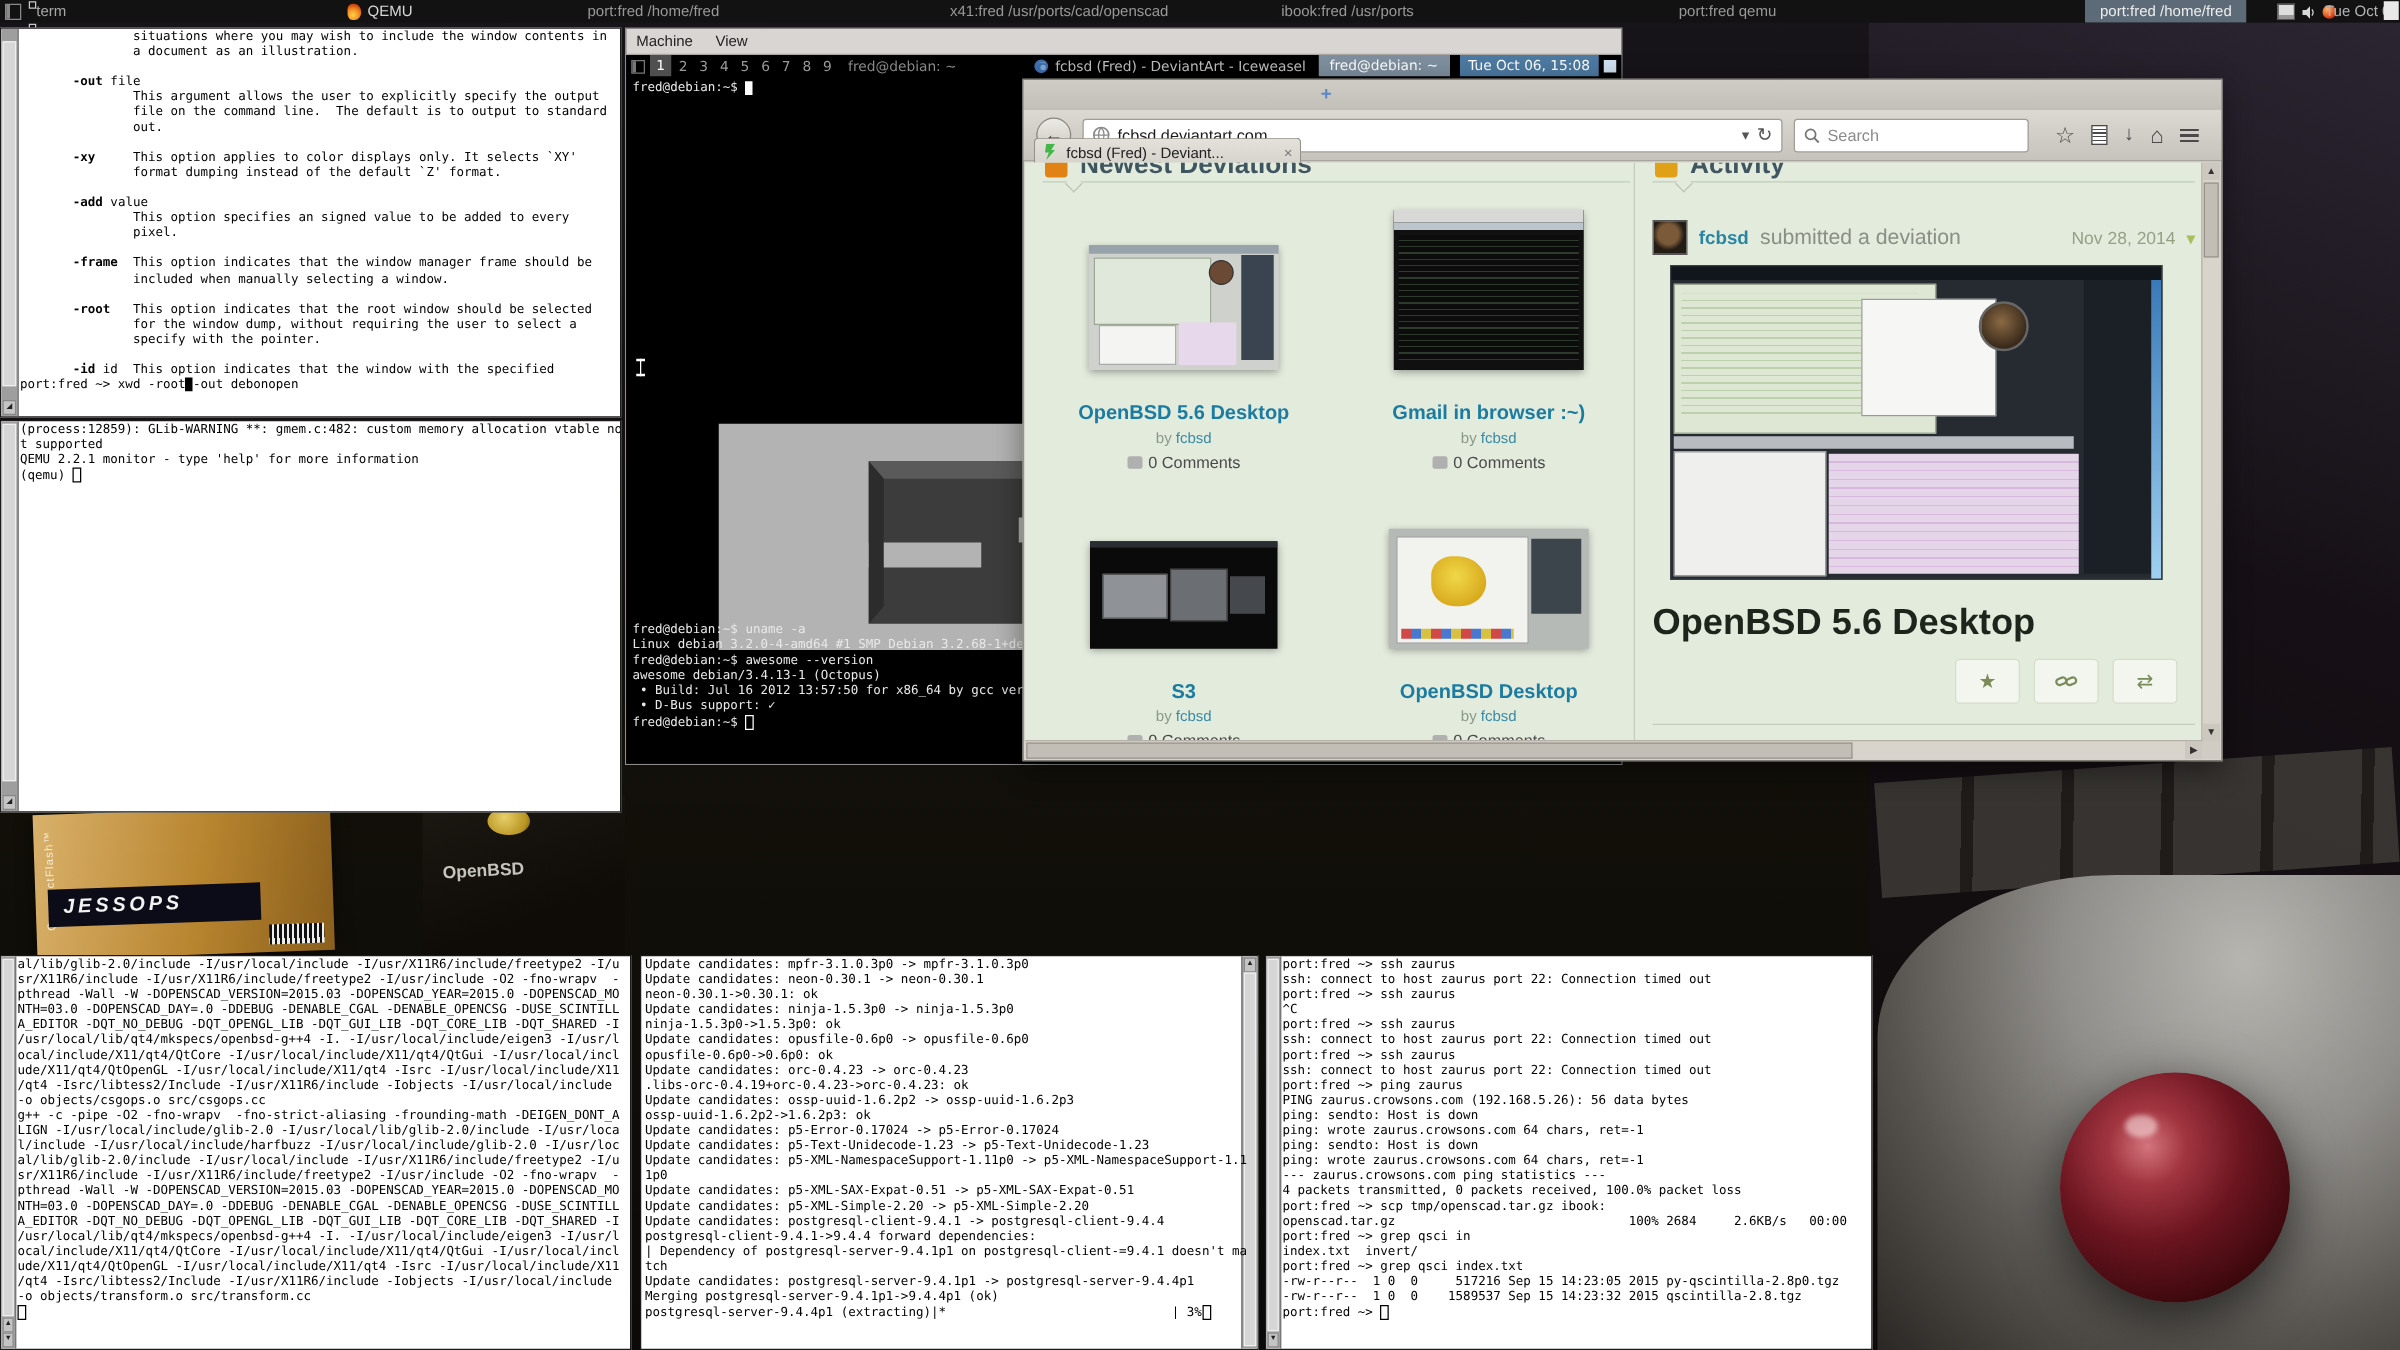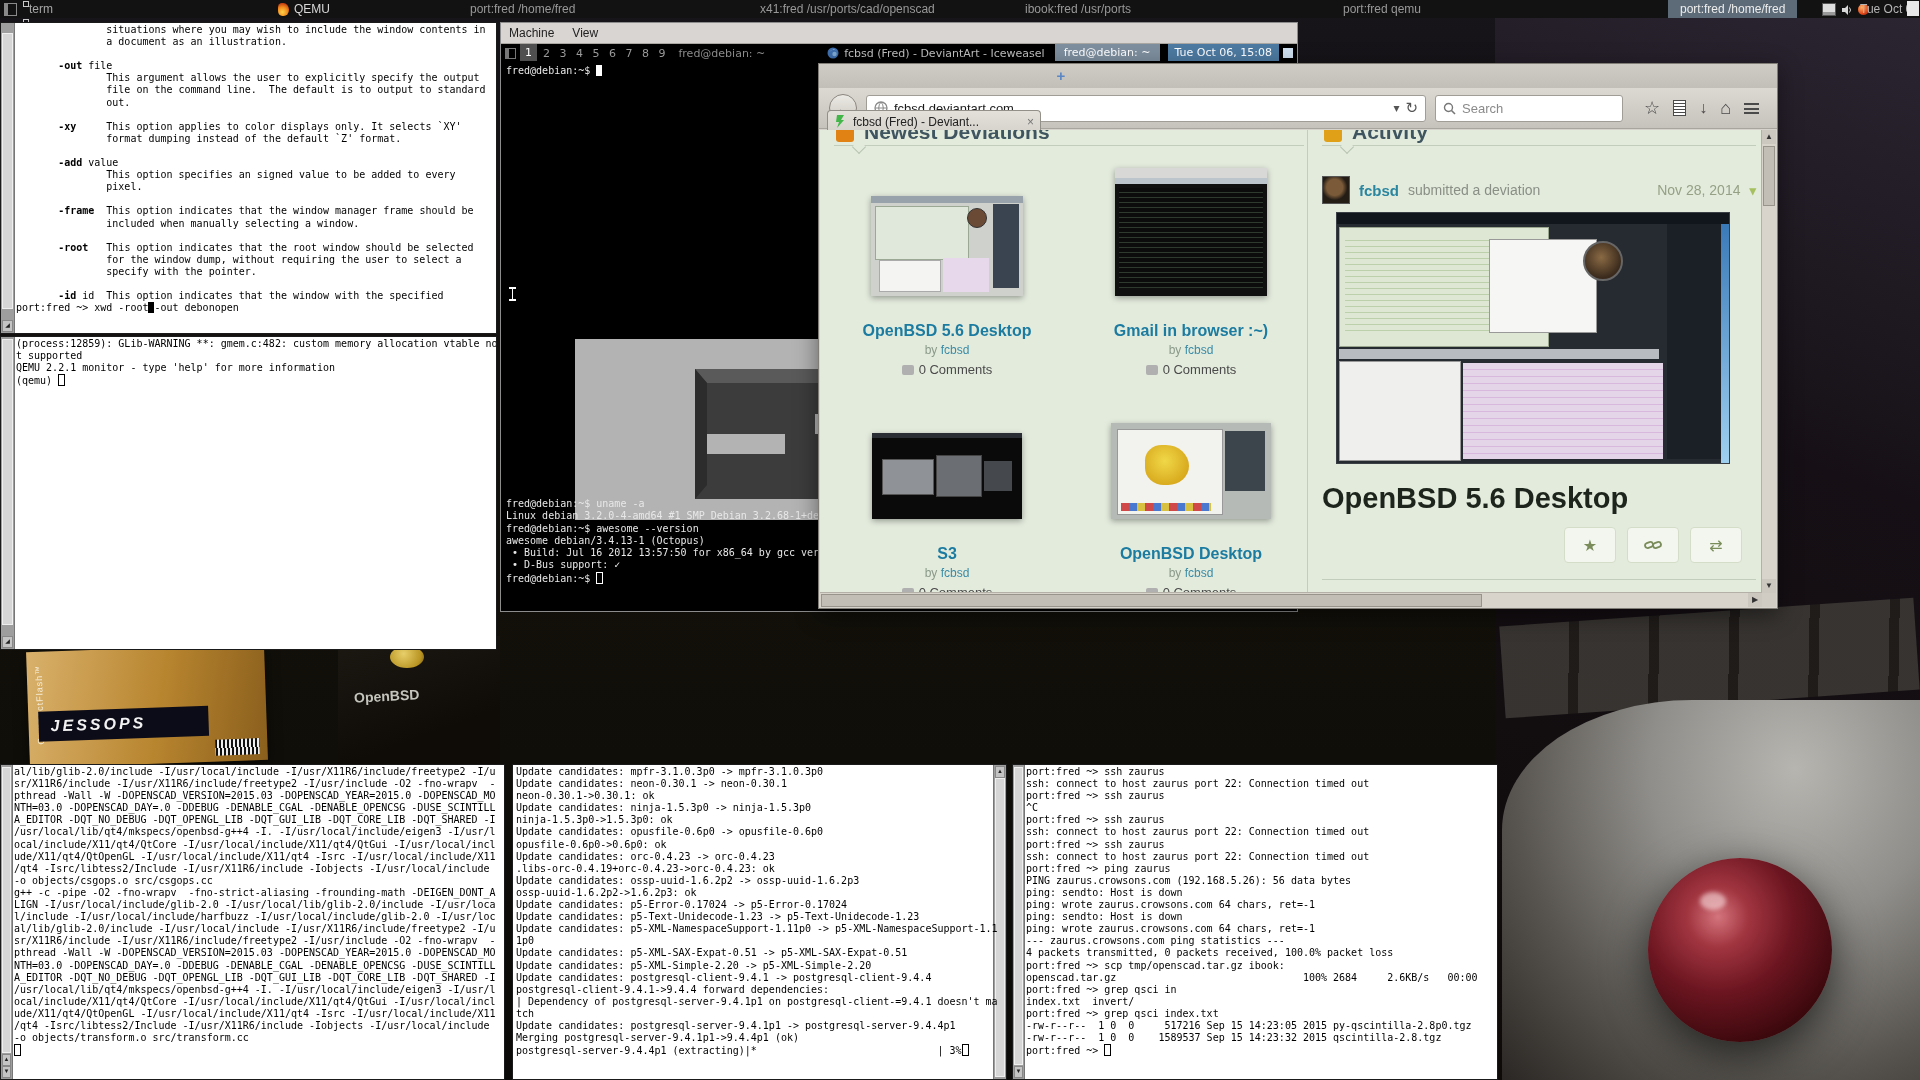--- a/index.html
+++ b/index.html
@@ -136,21 +136,21 @@
   .thumb{position:relative;box-shadow:0 2px 6px rgba(0,0,0,.35);overflow:hidden;}
   .cardtitle{margin-top:26px;font-size:16px;font-weight:bold;color:#1b7ba0;}
   .byline{font-size:12px;color:#8a9a8a;margin-top:3px;}
   .author{color:#3a8ba5;}
   .comments{margin-top:5px;font-size:13px;color:#4a4a4a;display:flex;align-items:center;gap:5px;}
   .bubble{width:12px;height:10px;background:#b0b0b0;border-radius:2px;position:relative;}
   .bubble:after{content:"";position:absolute;left:2px;bottom:-3px;border:3px solid transparent;border-top-color:#b0b0b0;}
   .act-row{margin-top:24px;display:flex;align-items:center;gap:9px;}
   .avatar{width:26px;height:26px;background:radial-gradient(circle at 45% 40%,#7a5a38 0 38%,#241d16 60%);border:1px solid #555;}
   .actuser{font-weight:bold;color:#2a86a0;font-size:15px;}
-  .acttext{color:#8a8f85;font-size:14px;}
+  .acttext{color:#8a8f85;font-size:17px;}
   .actspace{flex:1;}
   .actdate{color:#95a085;font-size:14px;}
   .chev{color:#a6c060;font-size:13px;font-weight:bold;}
   .bigthumb{margin:8px 0 0 14px;width:392px;height:250px;position:relative;background:#262b31;border:1px solid #3a3f45;overflow:hidden;}
   .bigtitle{margin-top:18px;font-size:29px;font-weight:bold;color:#1d241b;}
   .btnrow{display:flex;gap:11px;justify-content:flex-end;margin:12px 14px 0 0;}
   .abtn{width:50px;height:34px;background:#f2f6ee;border:1px solid #d4ddc8;border-radius:4px;
         display:grid;place-items:center;color:#7a8c5a;font-size:16px;}
   .jrow{margin-top:16px;border-top:1px solid #c2cdbc;padding-top:13px;display:flex;align-items:center;gap:9px;}
   .vsb{position:absolute;right:1px;top:66px;bottom:15px;width:14px;background:#d8d4cc;border-left:1px solid #b4b0a8;}

